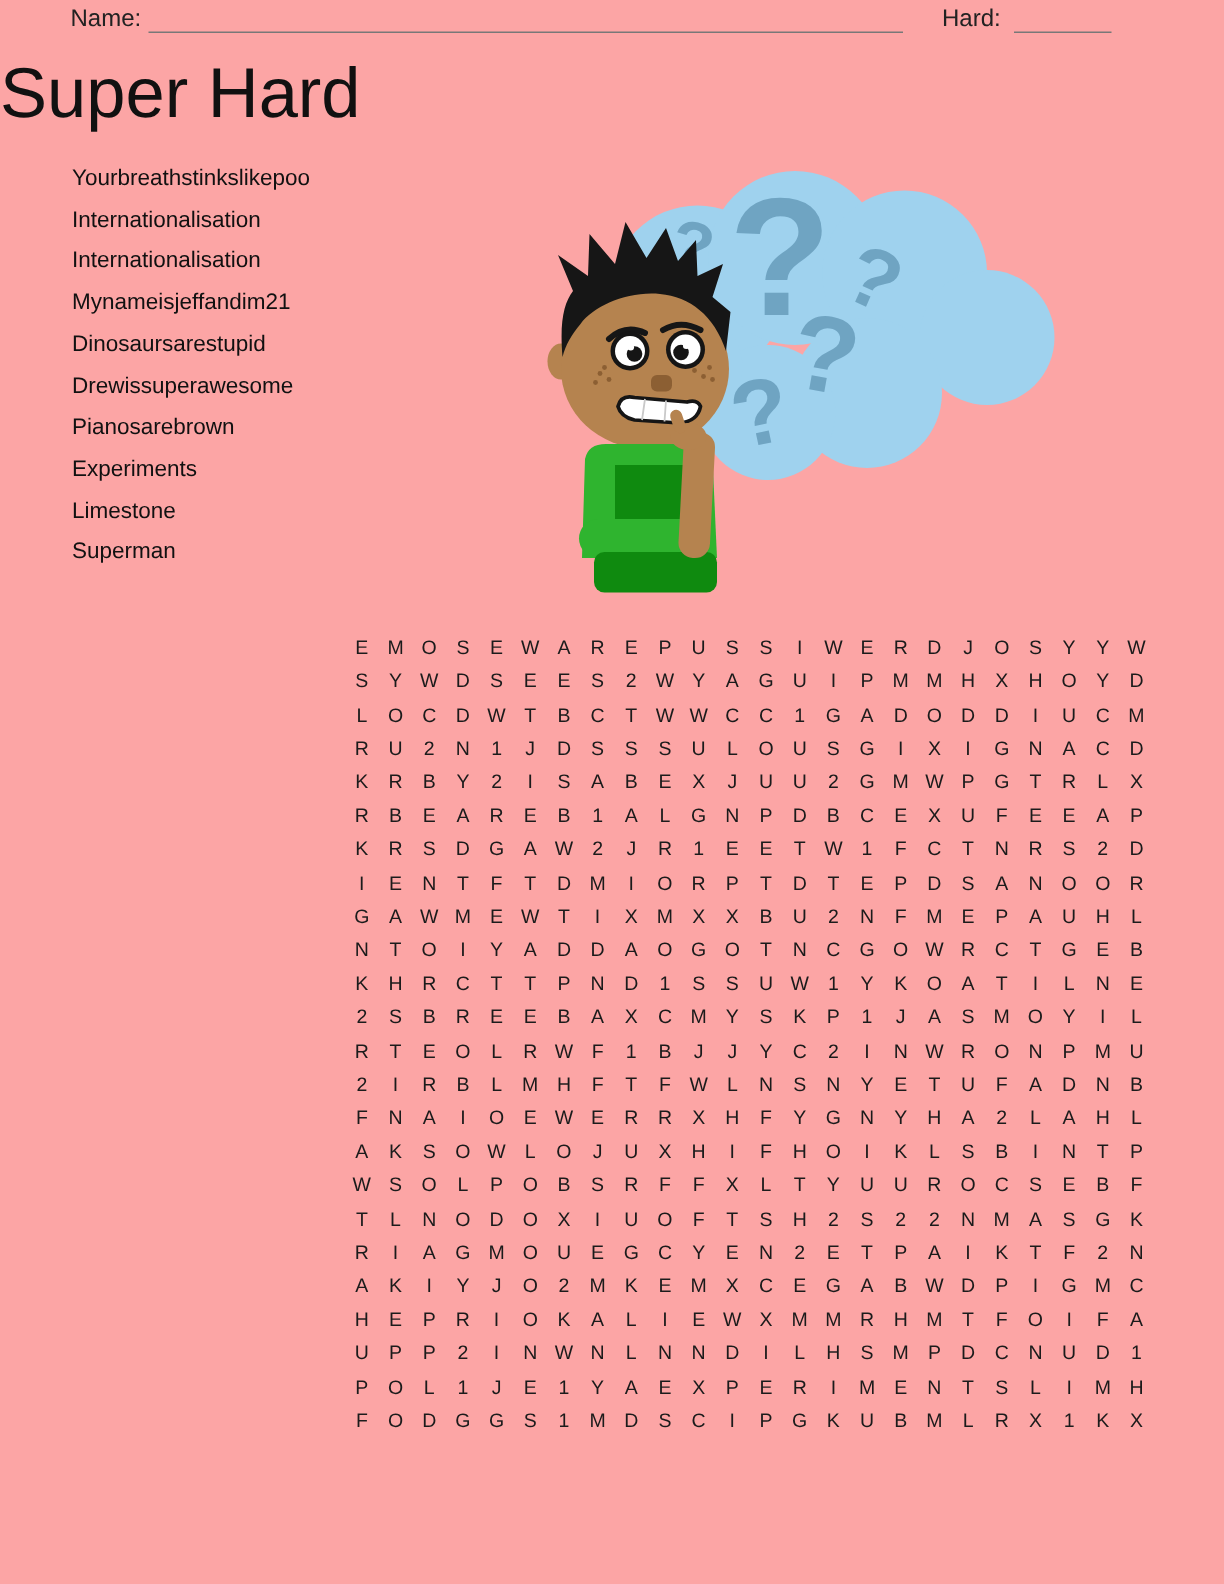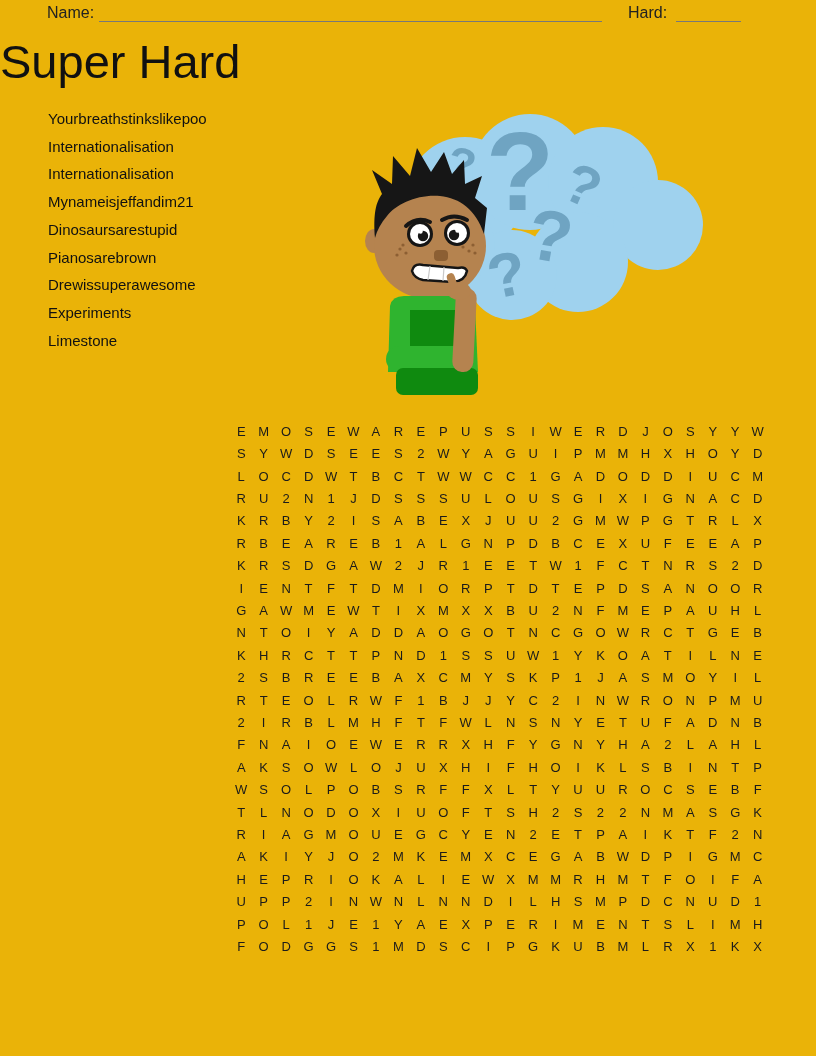--- a/index.html
+++ b/index.html
@@ -1,17 +1,17 @@
 <!DOCTYPE html>
 <html style="--cloud: #9FD2EE; --question: #6FA4C2; --skin: #B5834F; --skindark: #8C5F33; --hair: #161616; --green: #2FB42F; --greendark: #0F8A0F;"><head>
 <meta charset="utf-8">
 <style>
   html,body{margin:0;padding:0;}
   body{width:816px;height:1056px;background:#ffffff;font-family:"Liberation Sans",sans-serif;color:#1a1a1a;}
-  .page{position:relative;width:816px;height:1056px;background:#eab308;overflow:hidden;}
+  .page{position:relative;width:816px;height:1056px;background:#fca5a5;overflow:hidden;}
 
   .name-label{position:absolute;left:47px;top:4px;font-size:16px;color:#222;}
   .name-line{position:absolute;left:99px;top:2px;width:503px;height:19px;border-bottom:1.6px solid #787878;}
   .date-label{position:absolute;left:628px;top:4px;font-size:16px;color:#222;}
   .date-line{position:absolute;left:676px;top:2px;width:65px;height:19px;border-bottom:1.6px solid #787878;}
 
   .title{position:absolute;left:0;top:34px;width:100%;margin:0;text-align:left;
          font-size:47px;font-weight:400;color:#111;}
 
   .word-list{position:absolute;left:48px;top:105px;}
@@ -35,24 +35,25 @@
   <div class="date-line"></div>
 
   <h1 class="title">Super Hard</h1>
 
   <div class="word-list">
       <div class="word">Yourbreathstinkslikepoo</div>
       <div class="word">Internationalisation</div>
       <div class="word">Internationalisation</div>
       <div class="word">Mynameisjeffandim21</div>
       <div class="word">Dinosaursarestupid</div>
+      <div class="word">Drewissuperawesome</div>
       <div class="word">Pianosarebrown</div>
-      <div class="word">Drewissuperawesome</div>
       <div class="word">Experiments</div>
       <div class="word">Limestone</div>
+      <div class="word">Superman</div>
     </div>
 
   <svg class="illustration" width="345" height="292" viewBox="0 0 345 292">
     <g fill="var(--cloud,#9FD2EE)">
       <circle cx="105" cy="85" r="58"></circle>
       <circle cx="170" cy="62" r="58"></circle>
       <circle cx="243" cy="72" r="55"></circle>
       <circle cx="298" cy="115" r="45"></circle>
       <circle cx="218" cy="152" r="50"></circle>
       <circle cx="152" cy="165" r="45"></circle>

